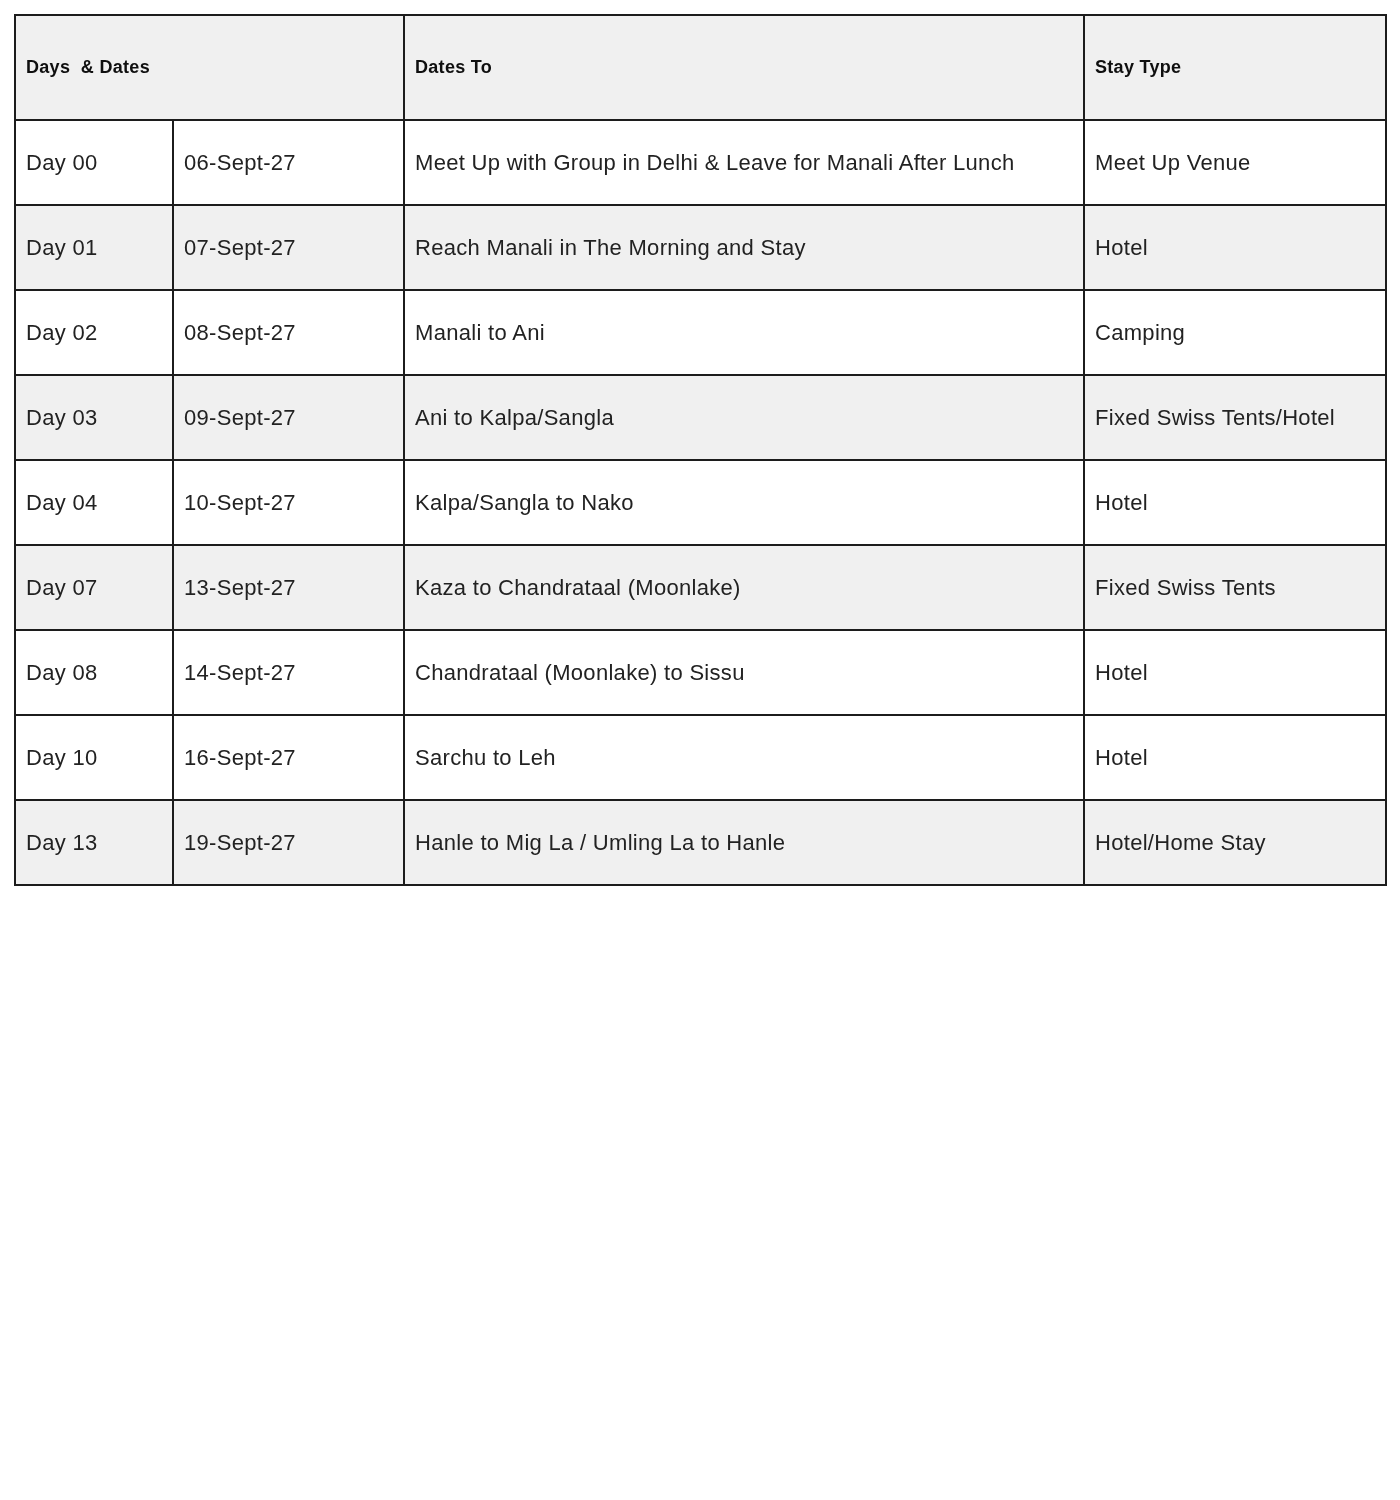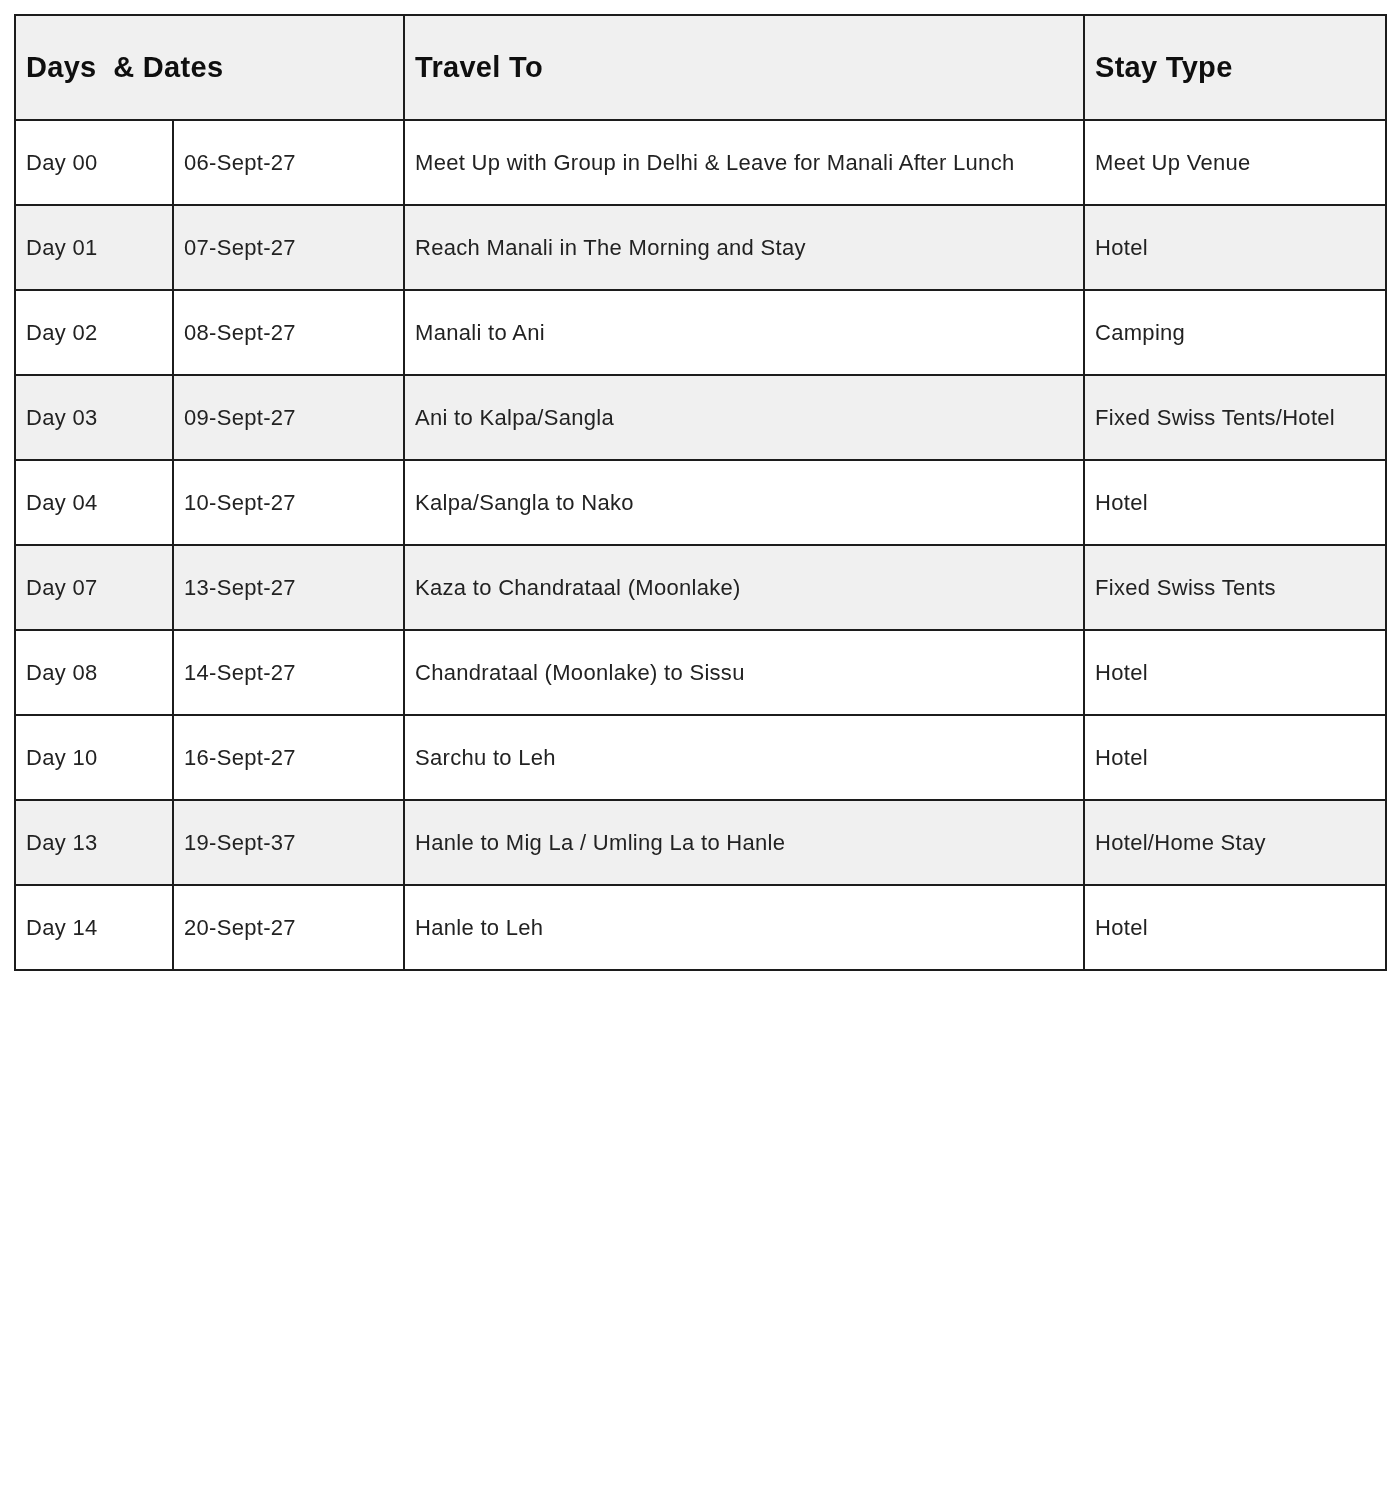--- a/index.html
+++ b/index.html
@@ -37,21 +37,21 @@
     letter-spacing:0.3px;
     line-height:1.35;
     text-align:left;
     overflow:hidden;
   }
   table.itinerary thead tr{
     height:105px;
     background:var(--header-bg);
   }
   table.itinerary th{
-    font-size:29px;
+    font-size:18px;
     font-weight:bold;
     color:#0f0f0f;
     white-space:pre-wrap;
   }
   table.itinerary tbody tr{
     height:85px;
     background:var(--row-bg);
     padding-left:38px;
   }
   table.itinerary tbody tr.shaded{
@@ -64,21 +64,21 @@
 <table class="itinerary">
   <colgroup>
     <col class="c-day">
     <col class="c-date">
     <col class="c-travel">
     <col class="c-stay">
   </colgroup>
   <thead>
     <tr>
       <th colspan="2">Days  &amp; Dates</th>
-      <th>Travel To</th>
+      <th>Dates To</th>
       <th>Stay Type</th>
     </tr>
   </thead>
   <tbody>
       <tr>
         <td>Day 00</td>
         <td>06-Sept-27</td>
         <td>Meet Up with Group in Delhi &amp; Leave for Manali After Lunch</td>
         <td>Meet Up Venue</td>
       </tr>
@@ -119,24 +119,18 @@
         <td>Hotel</td>
       </tr>
       <tr>
         <td>Day 10</td>
         <td>16-Sept-27</td>
         <td>Sarchu to Leh</td>
         <td>Hotel</td>
       </tr>
       <tr class="shaded">
         <td>Day 13</td>
-        <td>19-Sept-37</td>
+        <td>19-Sept-27</td>
         <td>Hanle to Mig La / Umling La to Hanle</td>
         <td>Hotel/Home Stay</td>
-      </tr>
-      <tr>
-        <td>Day 14</td>
-        <td>20-Sept-27</td>
-        <td>Hanle to Leh</td>
-        <td>Hotel</td>
       </tr>
     </tbody>
 </table>
 
 </body></html>

